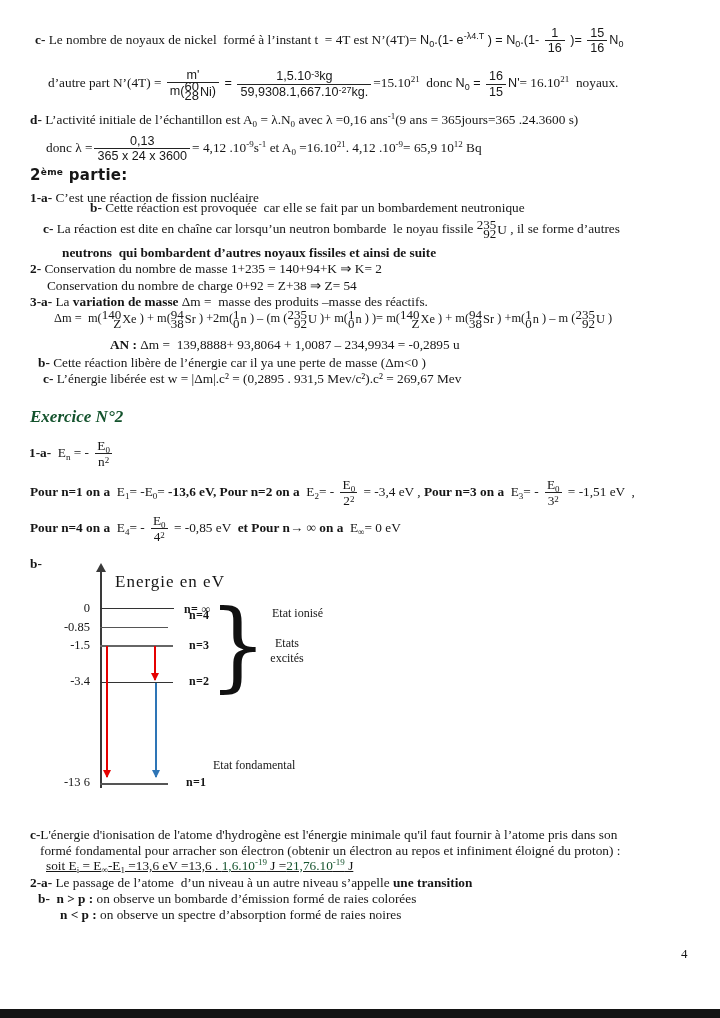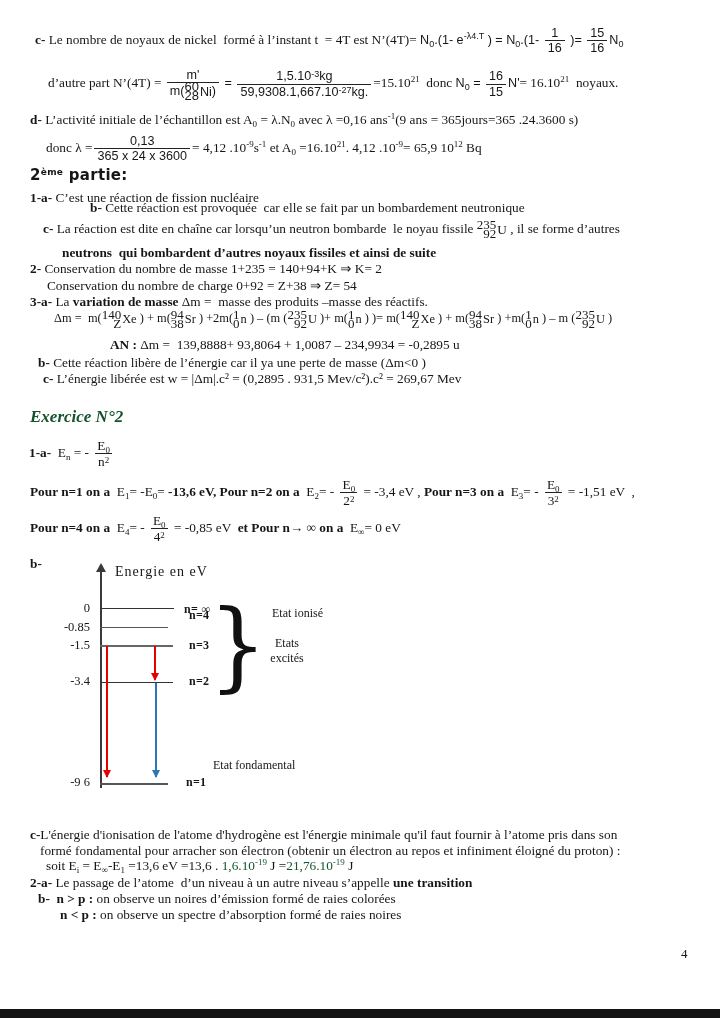--- a/index.html
+++ b/index.html
@@ -23,21 +23,21 @@
                 text-align:right;margin-right:1px}
   .exhead{font-size:17px}
   .tight{font-size:12.4px}
 
   
   .dg{position:absolute;left:0;top:560px;width:720px;height:260px}
   .dgel{position:absolute}
   .axisv{left:100px;top:11px;width:1.8px;height:217px;background:#3a3a3a}
   .axishead{left:95.5px;top:3px;width:0;height:0;border-left:5px solid transparent;
             border-right:5px solid transparent;border-bottom:9px solid #3a3a3a}
-  .axistitle{left:115px;top:4px;font-size:14px;letter-spacing:1px}
+  .axistitle{left:115px;top:12px;font-size:17px;letter-spacing:1px}
   .lvl{background:#333}
   .tick{width:55px;text-align:right;font-size:12.5px}
   .lbl{font-size:12px;font-weight:bold;letter-spacing:.3px}
   .brace{left:207px;top:44px;font-size:97px;line-height:84px;
          font-family:"DejaVu Serif",serif;color:#111;transform:scaleX(.95)}
   .state{font-size:12px}
   .arrow{width:2px}
   .arrow .shaft{width:2px;height:100%}
   .arrow .ahead{position:absolute;bottom:-1px;left:-3px;width:0;height:0;
                 border-left:4px solid transparent;border-right:4px solid transparent;
@@ -65,42 +65,42 @@
     <div class="line" style="top: 337px; left: 62px; margin-left: 48px;"><span class="b">AN : </span><span>Δm =  139,8888+ 93,8064 + 1,0087 – 234,9934 = -0,2895 u</span></div>
     <div class="line" style="top: 355px; left: 26px; padding-left: 12px;"><span class="b">b- </span><span>Cette réaction libère de l’énergie car il ya une perte de masse (Δm&lt;0 )</span></div>
     <div class="line" style="top: 371px; left: 43px;"><span class="b">c- </span><span>L’énergie libérée est w = |Δm|.c² = (0,2895 . 931,5 Mev/c²).c² = 269,67 Mev</span></div>
     <div class="line exhead" style="top: 409px; left: 30px;"><span class="b i red">Exercice N°2</span></div>
     <div class="line" style="top: 438px; left: 29px;"><span class="b">1-a- </span><span> E</span><span class="sub">n</span><span> = - </span><span class="frac"><span class="num"><span>E</span><span class="sub">0</span></span><span class="den"><span>n</span><span class="sup">2</span></span></span></div>
     <div class="line" style="top: 477px; left: 30px;"><span class="b">Pour n=1 on a </span><span> E</span><span class="sub">1</span><span>= -E</span><span class="sub">0</span><span>= </span><span class="b">-13,6 eV, </span><span class="b">Pour n=2 on a </span><span> E</span><span class="sub">2</span><span>= - </span><span class="frac"><span class="num"><span>E</span><span class="sub">0</span></span><span class="den"><span>2</span><span class="sup">2</span></span></span><span> = -3,4 eV , </span><span class="b">Pour n=3 on a </span><span> E</span><span class="sub">3</span><span>= - </span><span class="frac"><span class="num"><span>E</span><span class="sub">0</span></span><span class="den"><span>3</span><span class="sup">2</span></span></span><span> = -1,51 eV  ,</span></div>
     <div class="line" style="top: 513px; left: 30px;"><span class="b">Pour n=4 on a </span><span> E</span><span class="sub">4</span><span>= - </span><span class="frac"><span class="num"><span>E</span><span class="sub">0</span></span><span class="den"><span>4</span><span class="sup">2</span></span></span><span> = -0,85 eV  </span><span class="b">et Pour n→ ∞ on a </span><span> E</span><span class="sub">∞</span><span>= 0 eV</span></div>
     <div class="line" style="top: 556px; left: 30px;"><span class="b">b-</span></div>
     <div class="line" style="top: 827px; left: 30px;"><span class="b">c-</span><span>L'énergie d'ionisation de l'atome d'hydrogène est l'énergie minimale qu'il faut fournir à l’atome pris dans son</span></div>
     <div class="line" style="top: 843px; left: 40px;"><span>formé fondamental pour arracher son électron (obtenir un électron au repos et infiniment éloigné du proton) :</span></div>
-    <div class="line" style="top: 858px; left: 46px;"><span>soit E</span><span class="sub">i</span><span> = E</span><span class="sub">∞</span><span>-E</span><span class="sub">1</span><span> =13,6 eV =13,6 . </span><span class="red">1,6.10</span><span class="sup red">-19</span><span> J =</span><span class="red">21,76.10</span><span class="sup red">-19</span><span> J</span></div>
+    <div class="line" style="top: 858px; left: 46px; text-decoration: underline;"><span>soit E</span><span class="sub">i</span><span> = E</span><span class="sub">∞</span><span>-E</span><span class="sub">1</span><span> =13,6 eV =13,6 . </span><span class="red">1,6.10</span><span class="sup red">-19</span><span> J =</span><span class="red">21,76.10</span><span class="sup red">-19</span><span> J</span></div>
     <div class="line" style="top: 875px; left: 30px;"><span class="b">2-a- </span><span>Le passage de l’atome  d’un niveau à un autre niveau s’appelle </span><span class="b">une transition</span></div>
-    <div class="line" style="top: 891px; left: 38px;"><span class="b">b-  </span><span class="b">n &gt; p : </span><span>on observe un noires d’émission formé de raies colorées</span></div>
+    <div class="line" style="top: 891px; left: 38px;"><span class="b">b-  </span><span class="b">n &gt; p : </span><span>on observe un bombarde d’émission formé de raies colorées</span></div>
     <div class="line" style="top: 907px; left: 60px;"><span class="b">n &lt; p : </span><span>on observe un spectre d’absorption formé de raies noires</span></div>
   </div>
 
 <div class="dg">
   <div class="dgel axishead"></div>
   <div class="dgel axisv"></div>
   <div class="dgel axistitle">Energie en eV</div>
 
   <div class="dgel lvl" style="left:100px;top:48px;width:74px;height:1.2px"></div>
   <div class="dgel lvl" style="left:100px;top:67px;width:68px;height:1px;background:#555"></div>
   <div class="dgel lvl" style="left:100px;top:85px;width:73px;height:2px;background:#666"></div>
   <div class="dgel lvl" style="left:100px;top:122px;width:73px;height:1.2px"></div>
   <div class="dgel lvl" style="left:100px;top:223px;width:68px;height:2px;background:#555"></div>
 
   <div class="dgel tick" style="left:35px;top:41px">0</div>
   <div class="dgel tick" style="left:35px;top:60px">-0.85</div>
   <div class="dgel tick" style="left:35px;top:78px">-1.5</div>
   <div class="dgel tick" style="left:35px;top:114px">-3.4</div>
-  <div class="dgel tick" style="left:35px;top:215px">-9 6</div>
+  <div class="dgel tick" style="left:35px;top:215px">-13 6</div>
 
   <div class="dgel lbl" style="left:184px;top:42px">n= ∞</div>
   <div class="dgel lbl" style="left:189px;top:48px">n=4</div>
   <div class="dgel lbl" style="left:189px;top:78px">n=3</div>
   <div class="dgel lbl" style="left:189px;top:114px">n=2</div>
   <div class="dgel lbl" style="left:186px;top:215px">n=1</div>
 
   <div class="dgel brace">}</div>
 
   <div class="dgel arrow ar-red" style="left:106px;top:86px;height:131px">

